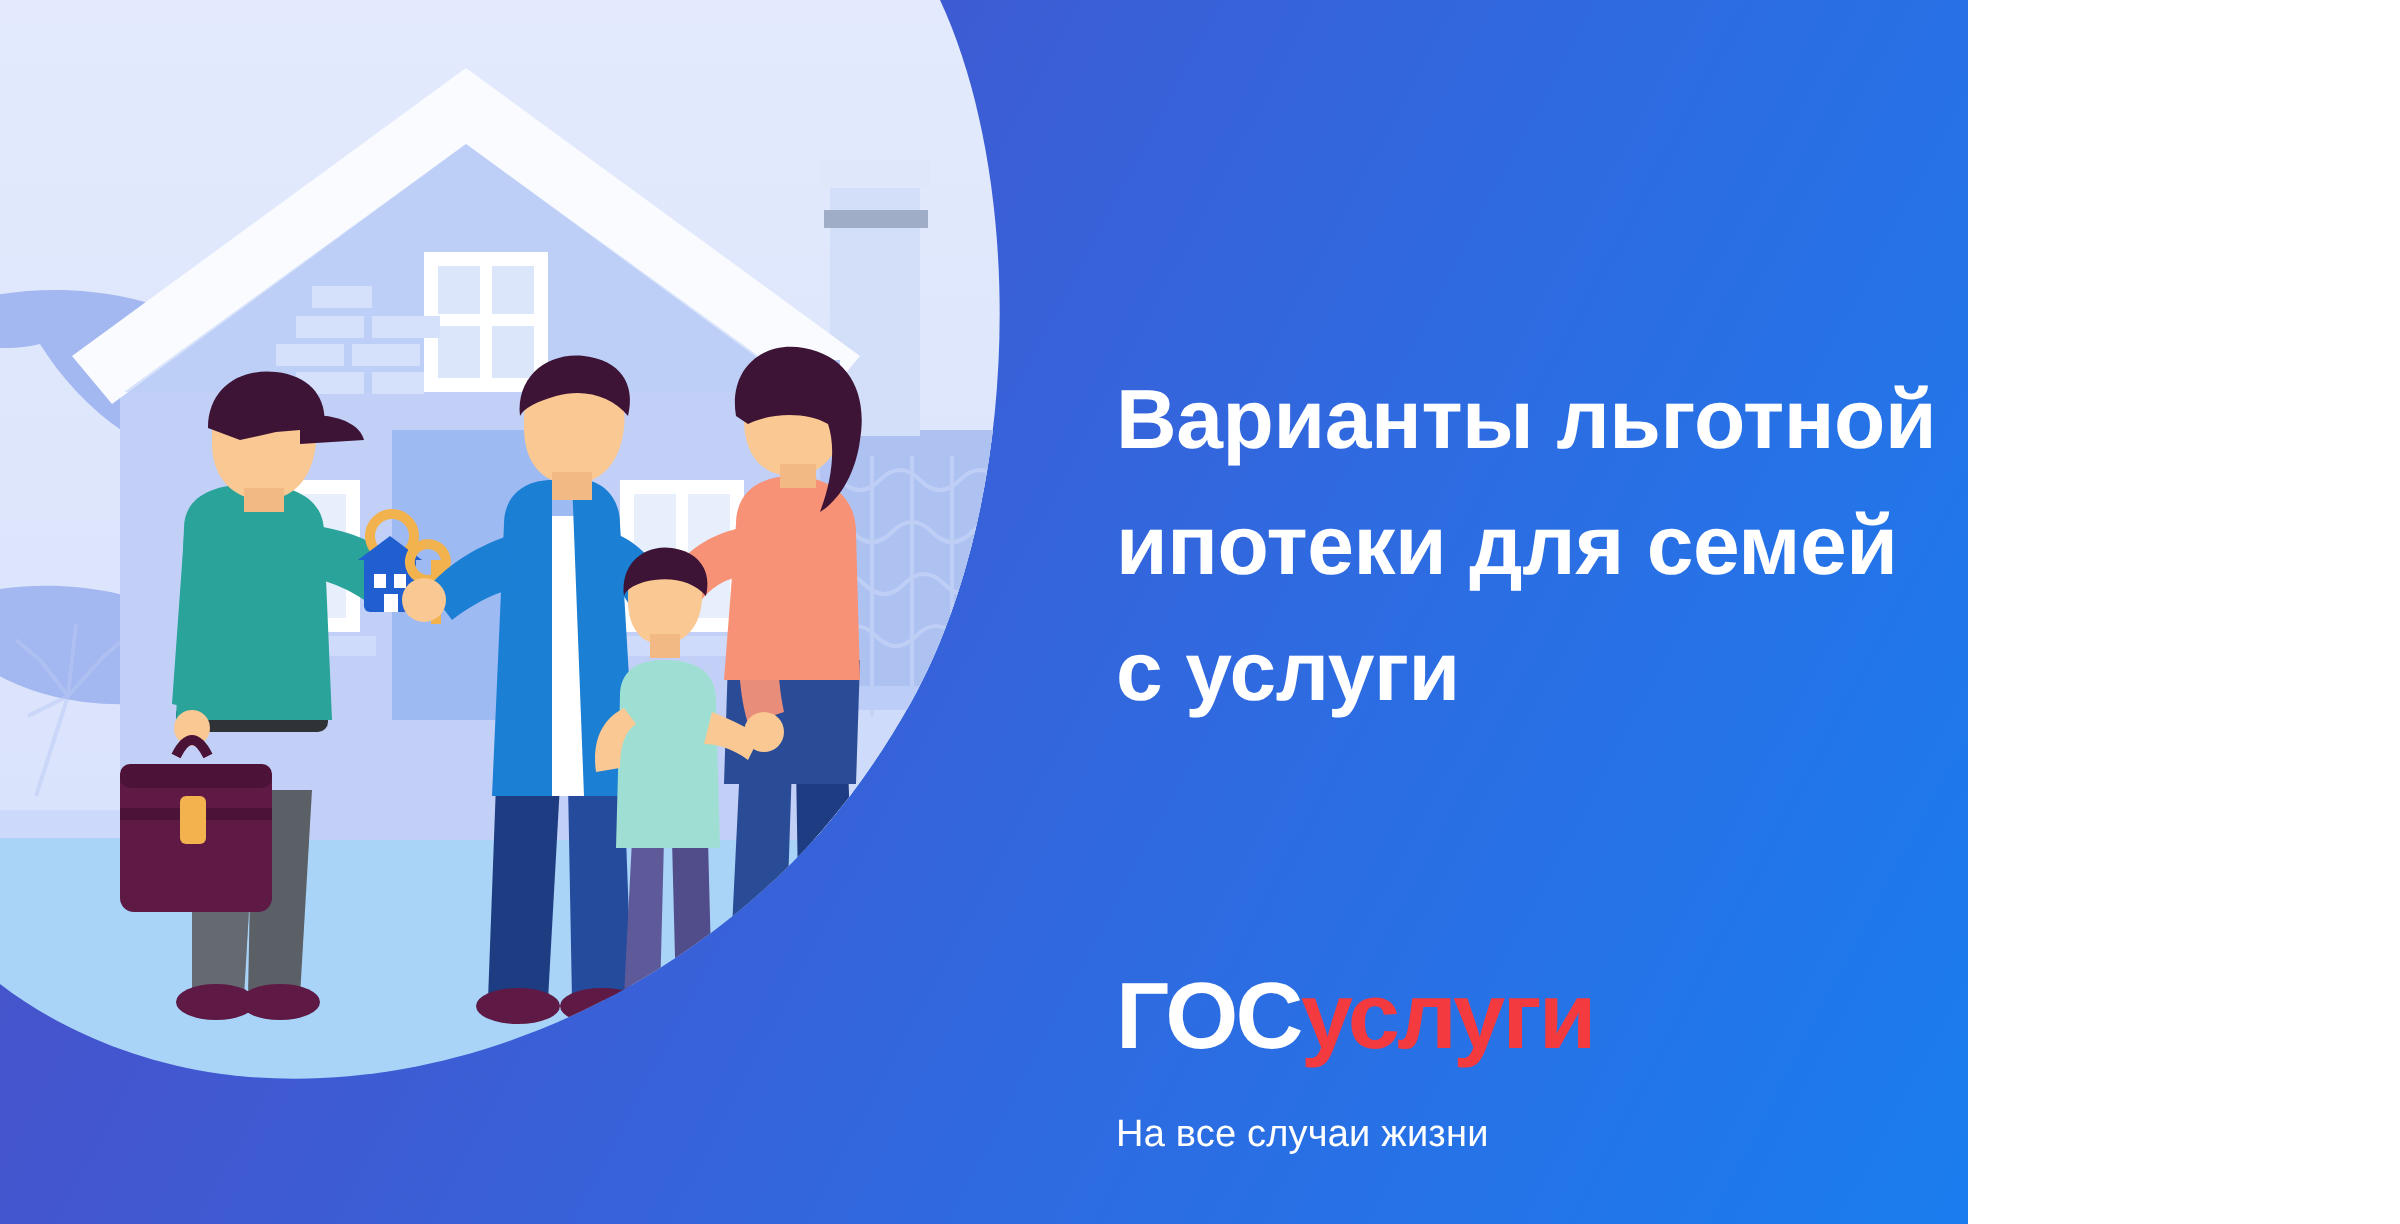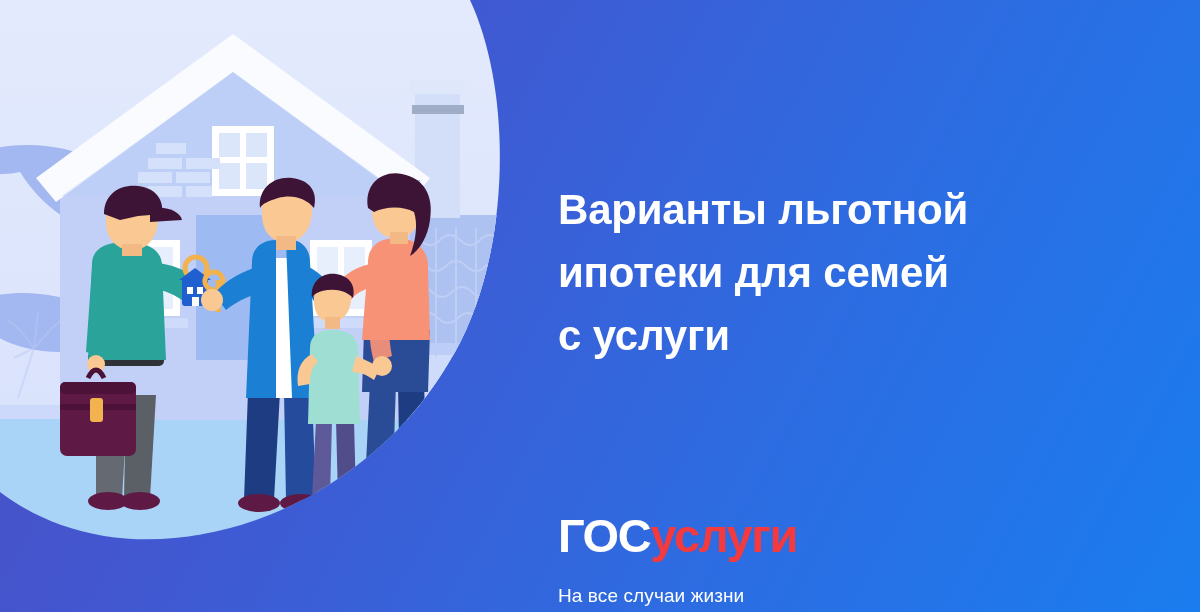--- a/index.html
+++ b/index.html
@@ -7,21 +7,21 @@
     margin: 0;
     padding: 0;
     background: #ffffff;
   }
   body {
     font-family: "Liberation Sans", "DejaVu Sans", sans-serif;
   }
 
   .banner {
     position: relative;
-    width: 1200px;
+    width: 984px;
     height: 612px;
     overflow: hidden;
     background: linear-gradient(118deg, #4d4fc0 0%, #4356cf 26%, #2f6ae0 62%, #1a7def 100%);
   }
 
   
   .illus-panel {
     position: absolute;
     left: 0;
     top: 0;
@@ -61,21 +61,20 @@
     left: 558px;
     top: 483px;
     width: 480px;
   }
   .logo-word {
     font-size: 47px;
     font-weight: bold;
     line-height: 50px;
     letter-spacing: -1.4px;
     white-space: nowrap;
-    margin-top: 28px;
   }
   .logo-gos { color: #ffffff; }
   .logo-uslugi { color: #f23a3f; }
   .logo-tagline {
     margin-top: 23px;
     color: #ffffff;
     font-size: 19px;
     line-height: 24px;
     font-weight: normal;
     letter-spacing: .1px;

